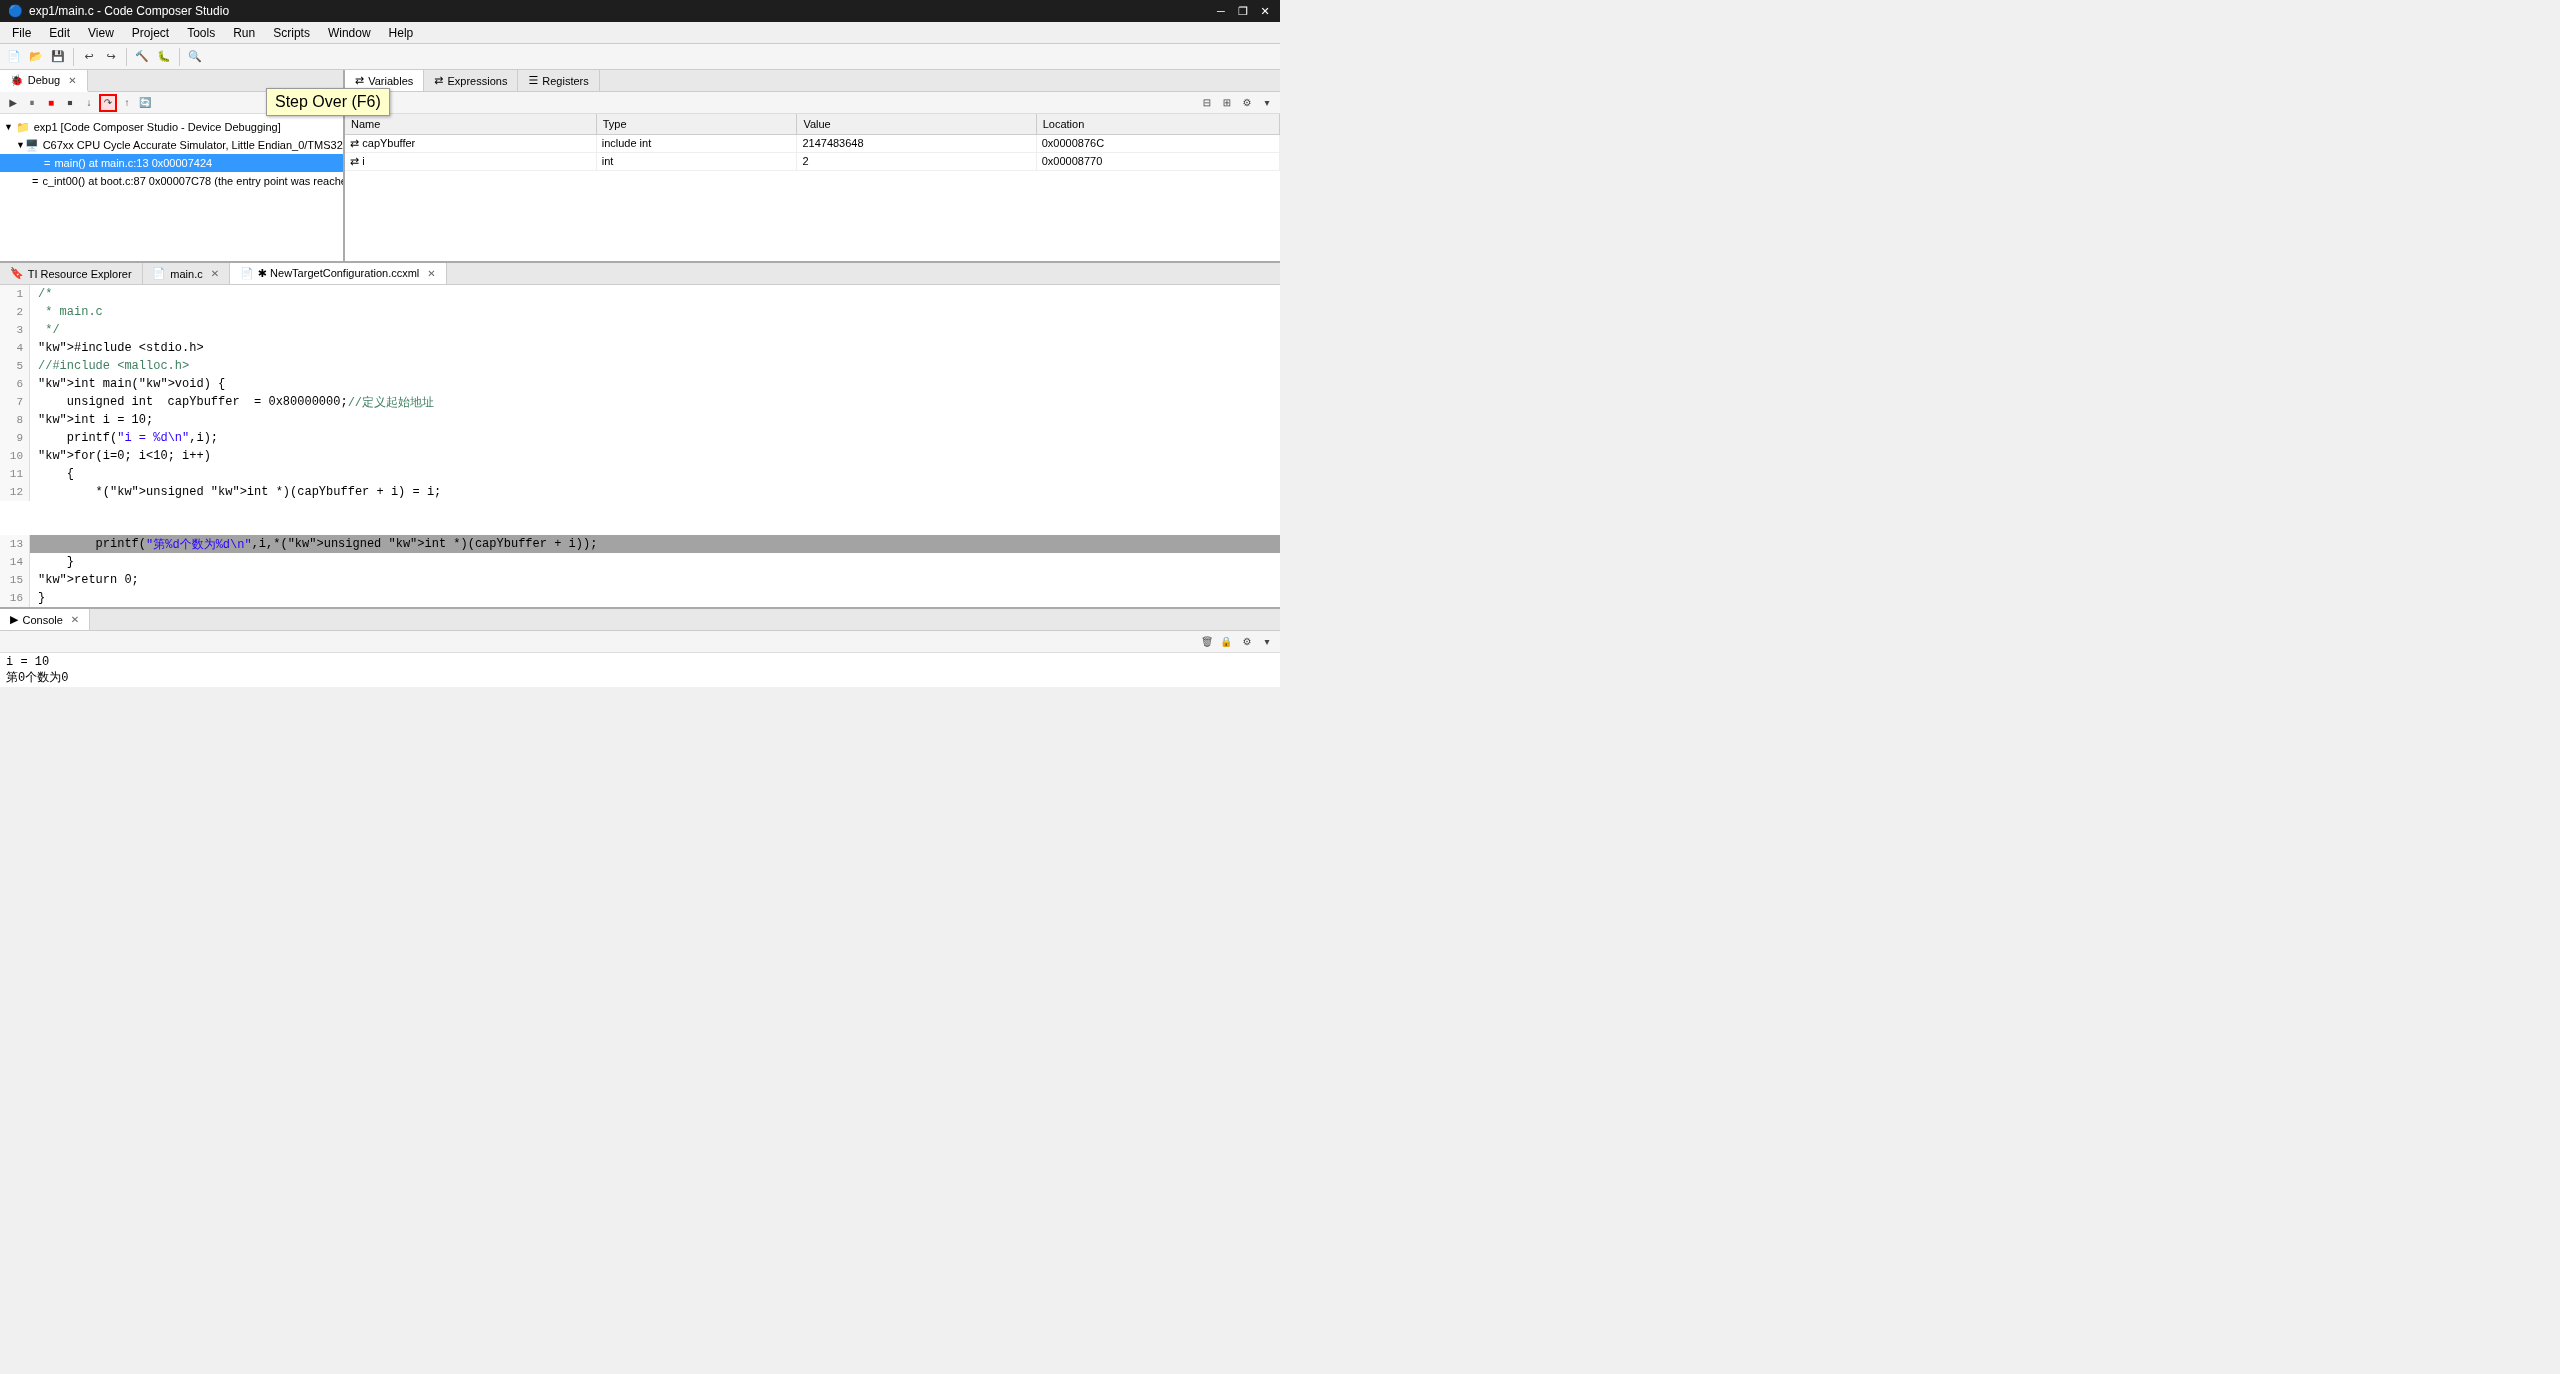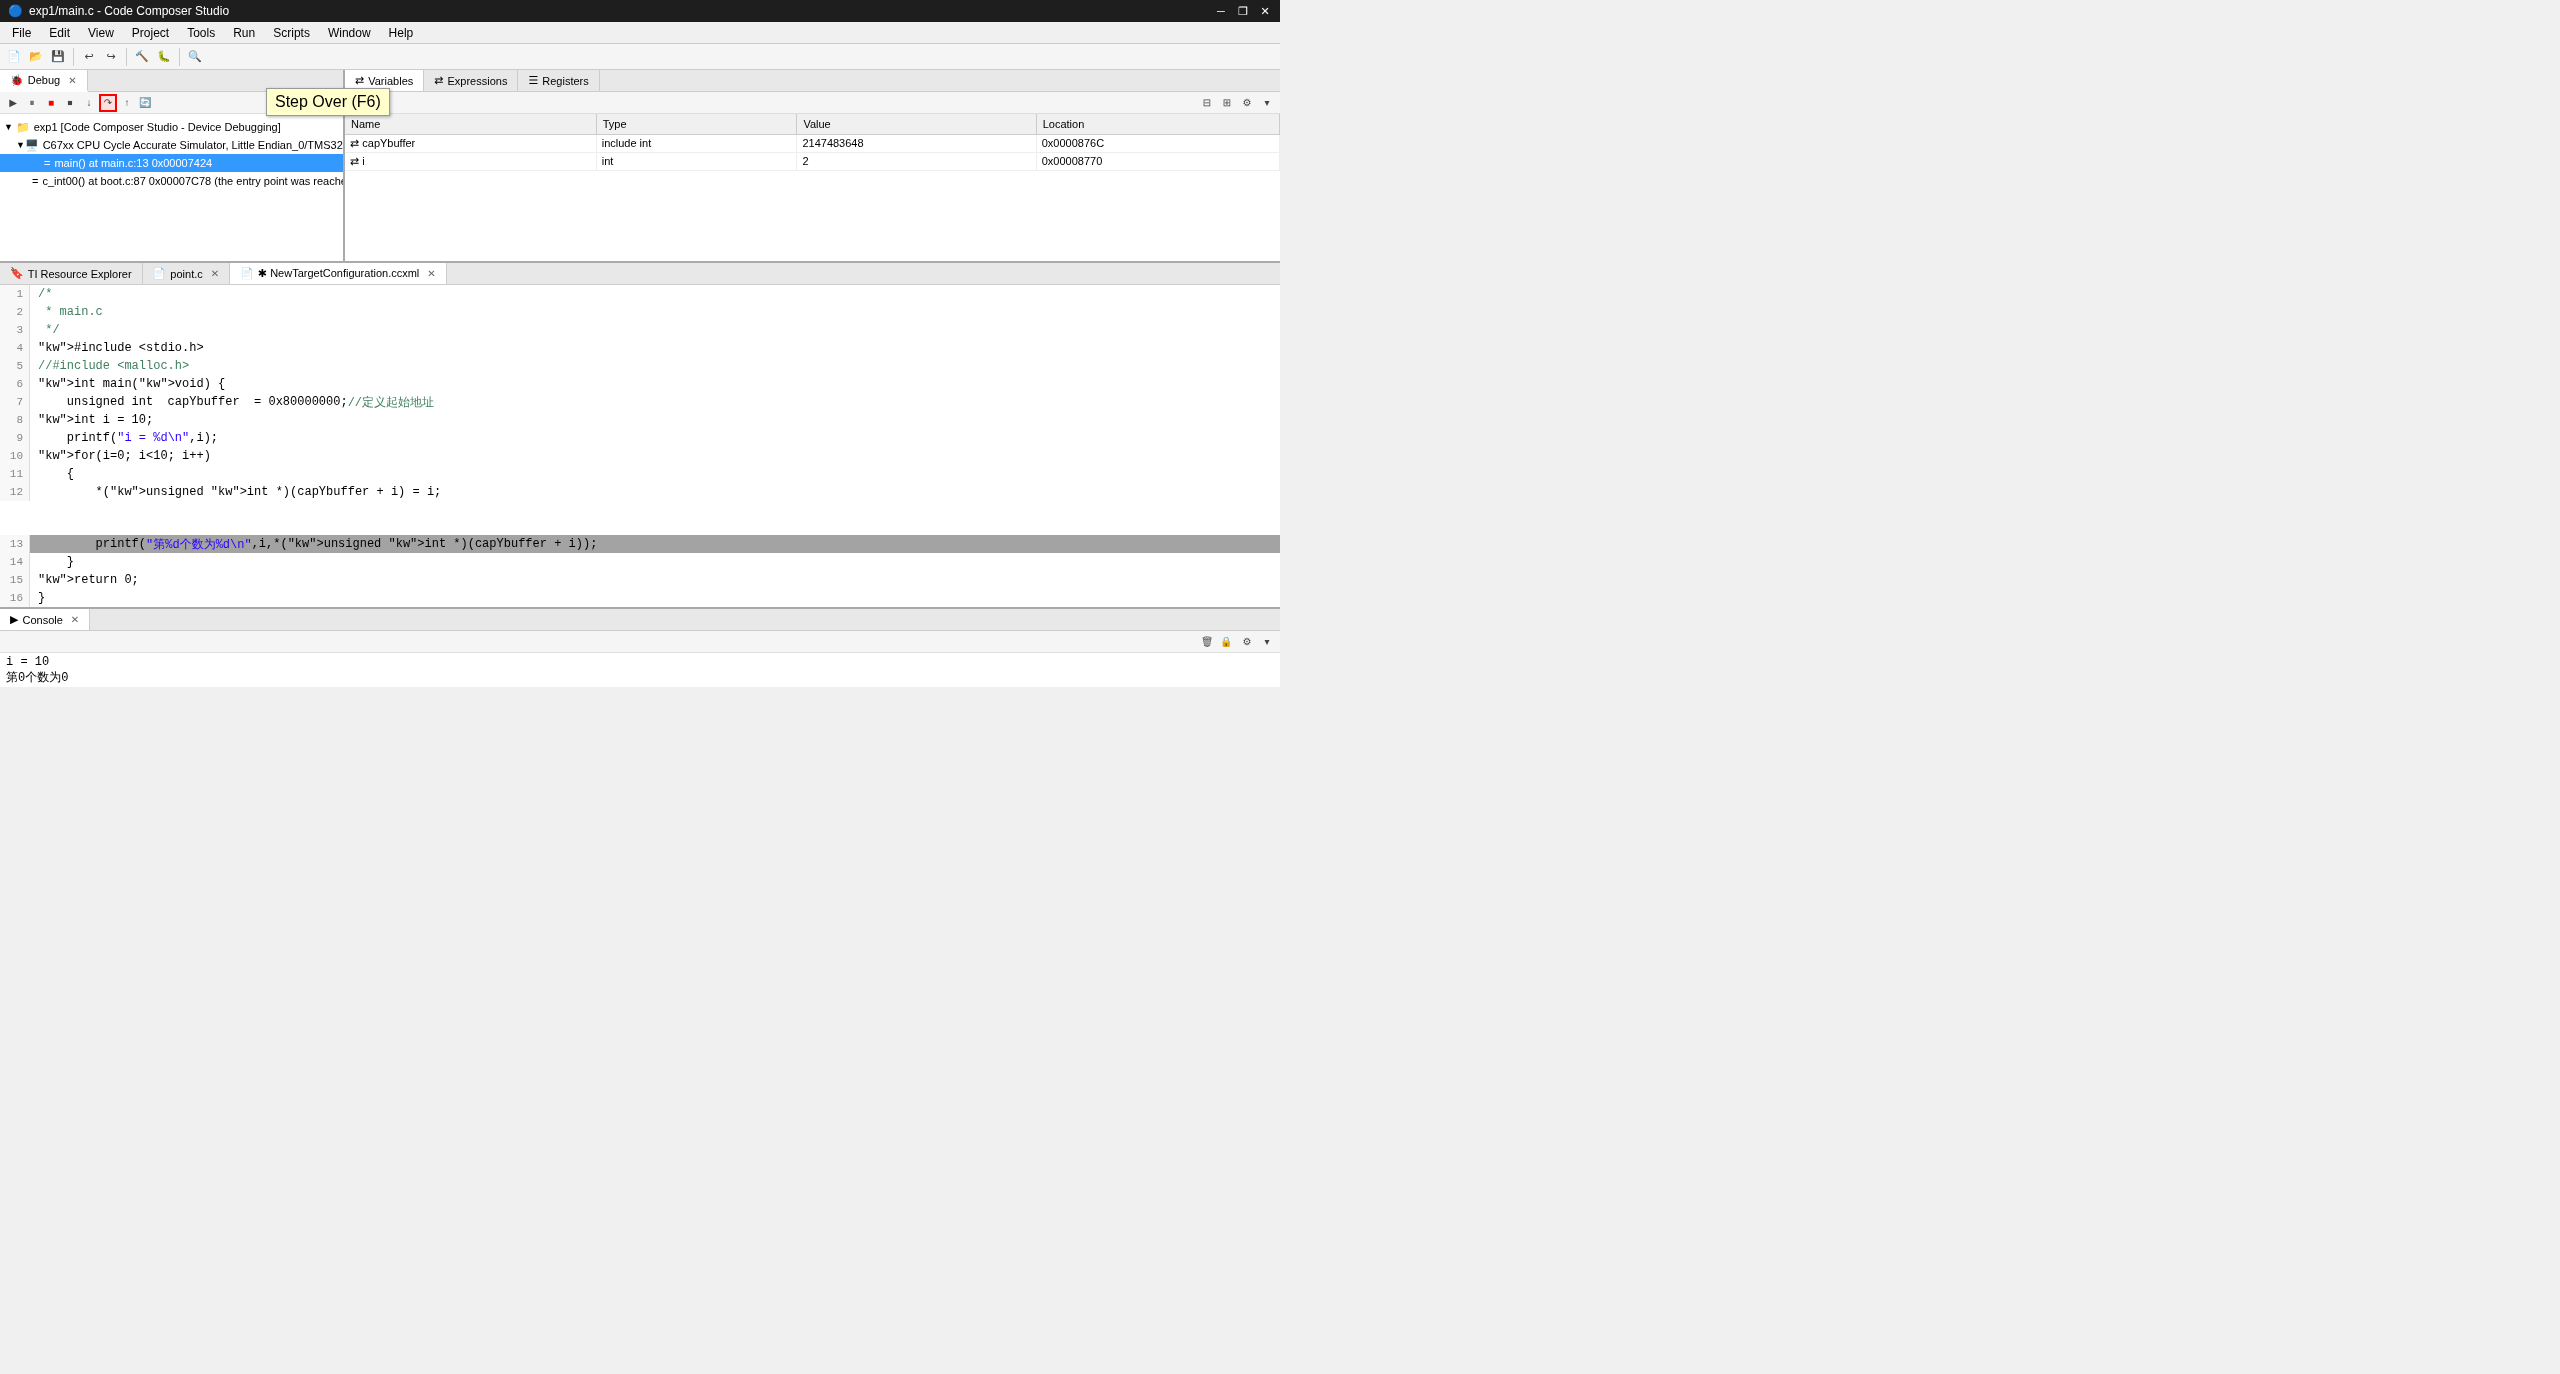--- a/index.html
+++ b/index.html
@@ -511,21 +511,21 @@
   </div>
 
   <div class="bottom-pane">
     <div class="editor-tab-bar">
       <div class="editor-tab">
         <span>🔖</span>
         <span>TI Resource Explorer</span>
       </div>
       <div class="editor-tab">
         <span>📄</span>
-        <span>point.c</span>
+        <span>main.c</span>
         <span class="close-btn">✕</span>
       </div>
       <div class="editor-tab active">
         <span>📄</span>
         <span>✱ NewTargetConfiguration.ccxml</span>
         <span class="close-btn">✕</span>
       </div>
     </div>
 
     <div class="code-editor" id="code-editor">

